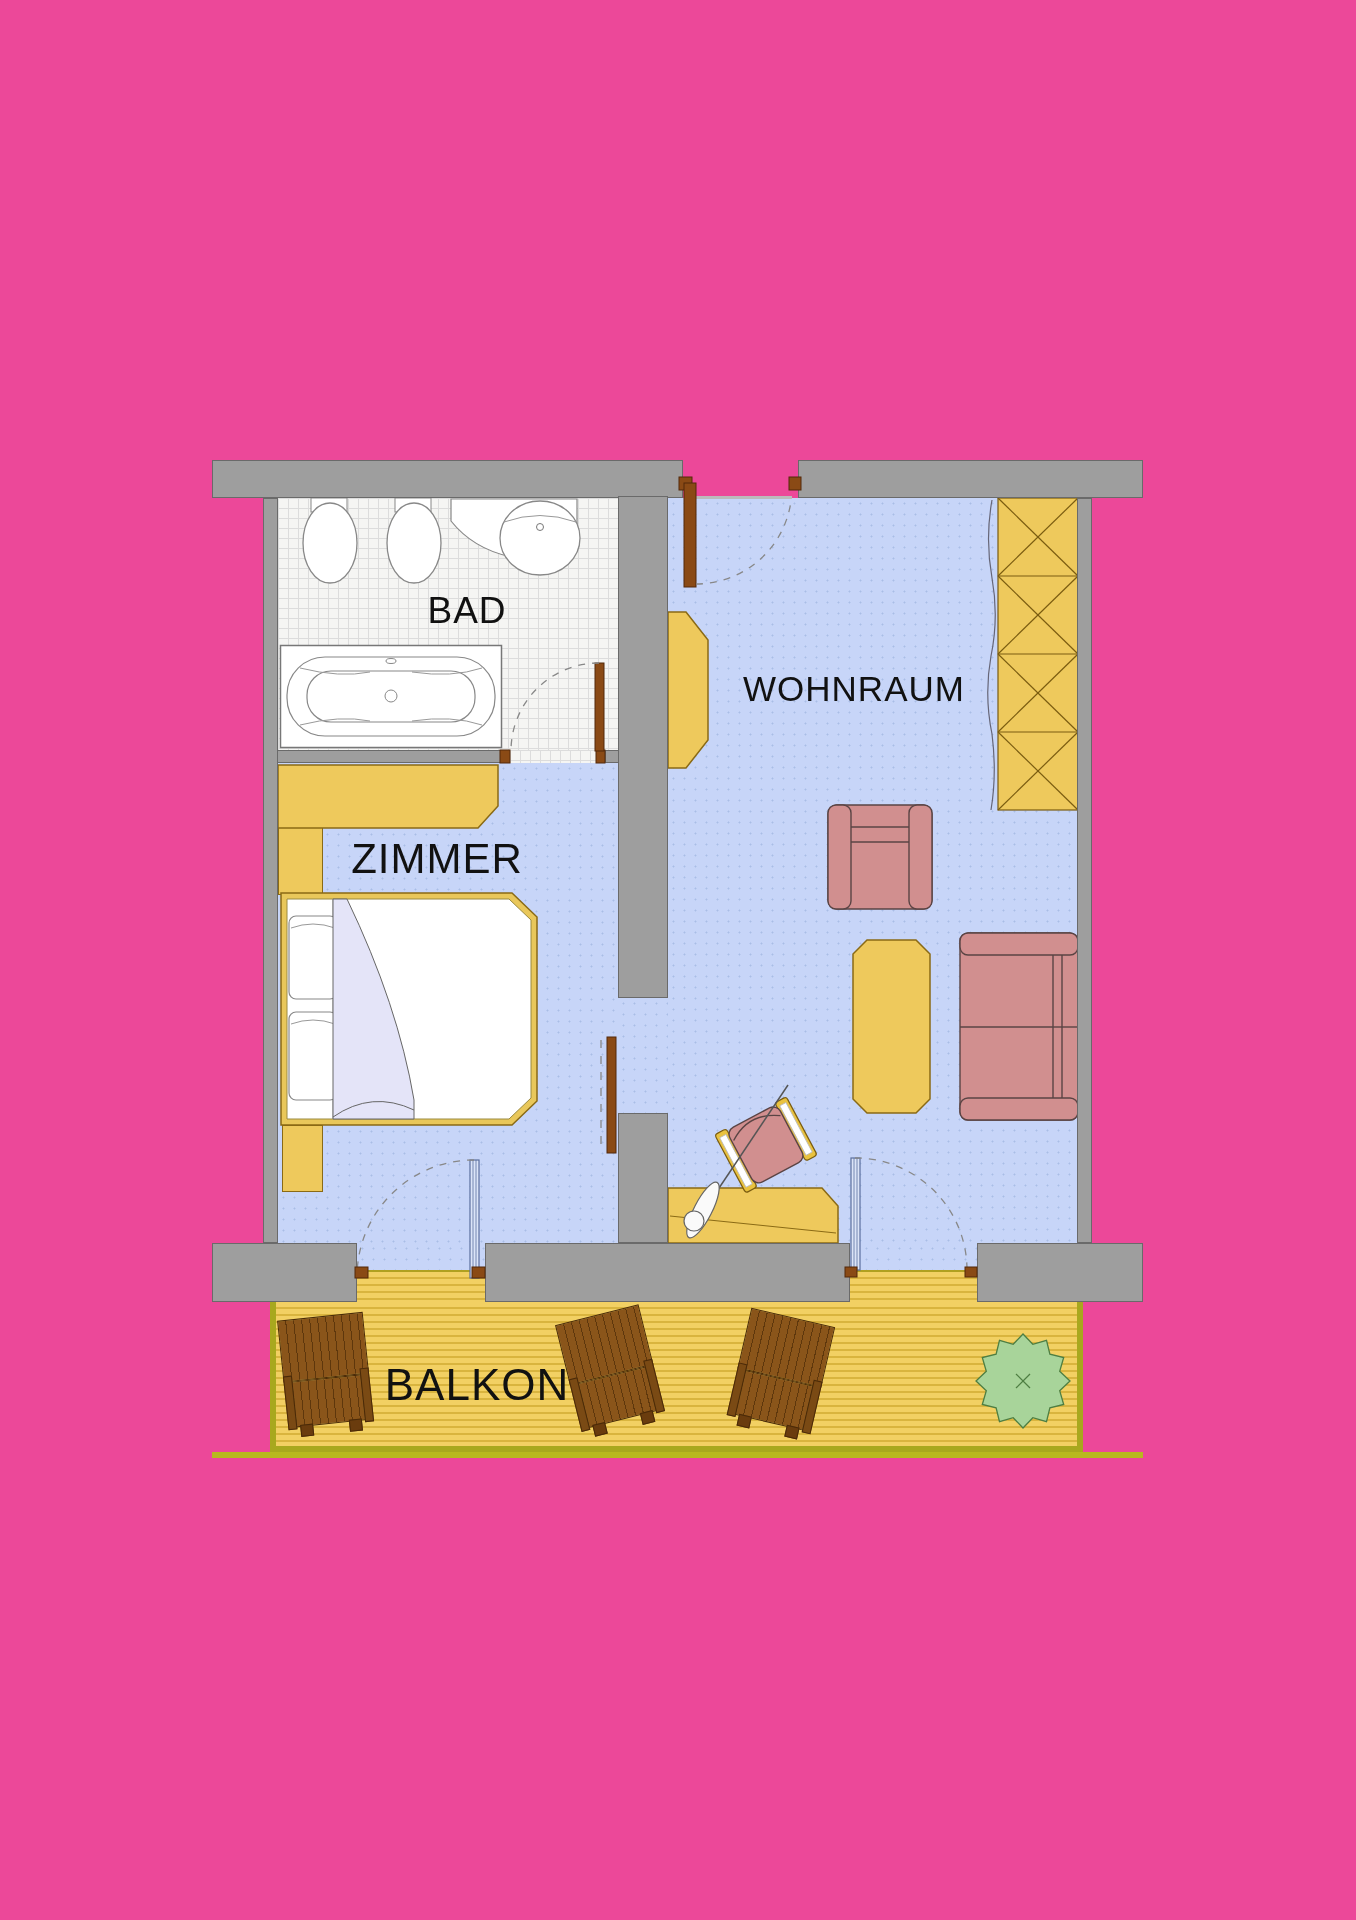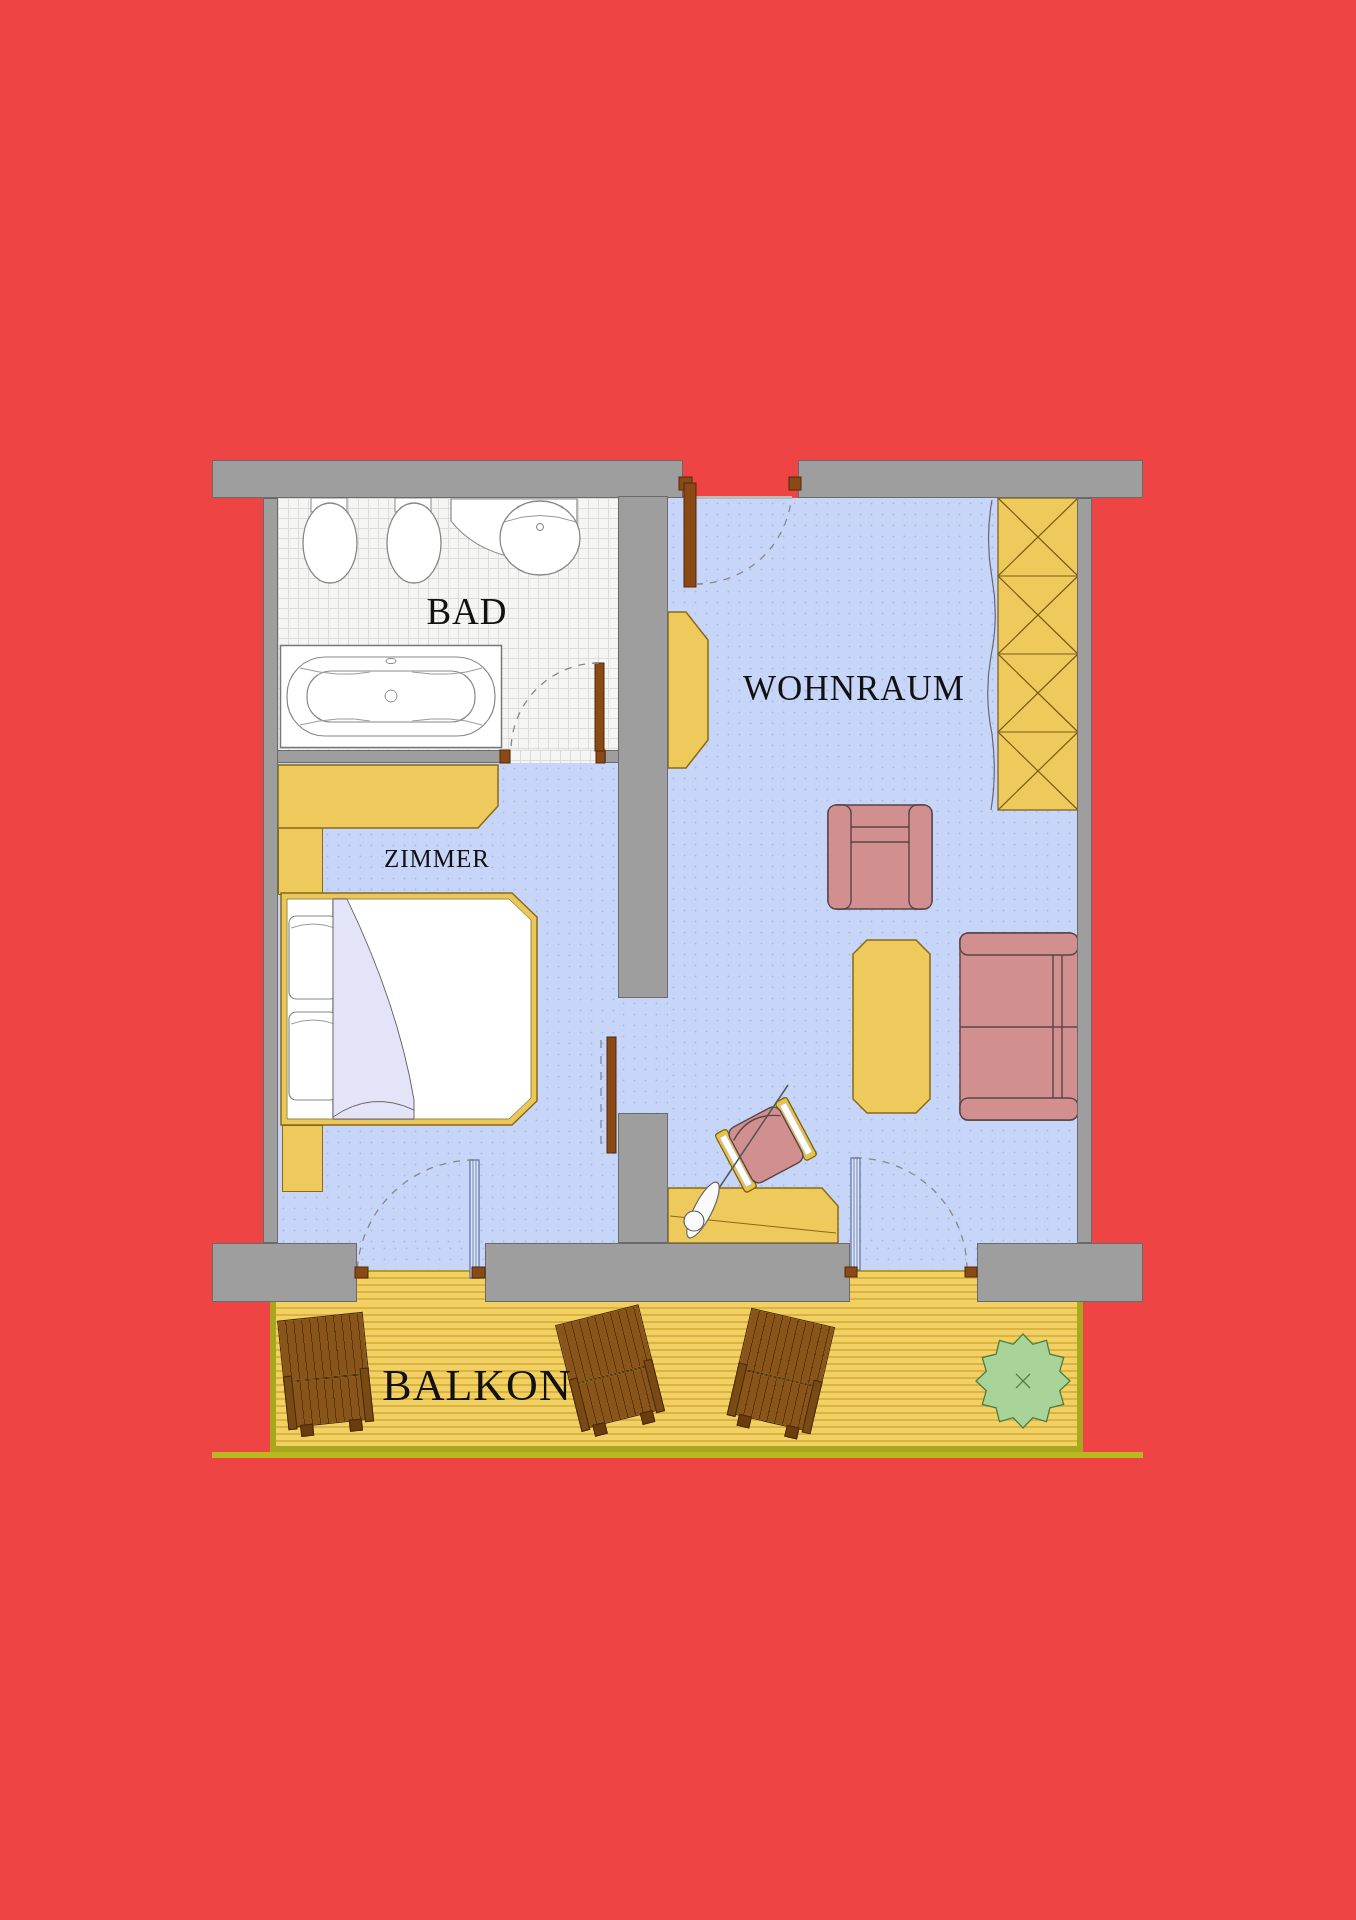--- a/index.html
+++ b/index.html
@@ -1,17 +1,17 @@
 <!DOCTYPE html>
 <html><head>
 <meta charset="utf-8">
 <style>
   html,body{margin:0;padding:0;background:#ffffff;}
-  .plan{position:relative;width:1356px;height:1920px;background:#ef4444;overflow:hidden;
-        font-family:Liberation Serif, serif;}
+  .plan{position:relative;width:1356px;height:1920px;background:#ec4899;overflow:hidden;
+        font-family:Liberation Sans, sans-serif;}
   .wall{position:absolute;background:#9e9e9e;border:1px solid #6a6a6a;box-sizing:border-box;z-index:40;}
   .floor-blue{position:absolute;background-color:#c7d5f8;
         background-image:radial-gradient(circle,#a9bde6 0.9px,rgba(0,0,0,0) 1.1px);
         background-size:11px 11px;z-index:10;}
   .floor-tile{position:absolute;background-color:#f5f5f3;
         background-image:linear-gradient(#dcdcdc 1px,rgba(0,0,0,0) 1px),
                          linear-gradient(90deg,#dcdcdc 1px,rgba(0,0,0,0) 1px);
         background-size:10px 10px;z-index:10;}
   .deck{position:absolute;background:repeating-linear-gradient(to bottom,#f2d063 0px,#f2d063 5px,#d9b43e 5px,#d9b43e 7px);
         box-sizing:border-box;z-index:10;}
@@ -238,17 +238,17 @@
       <rect x="851" y="1158" width="9" height="112" fill="#dbe4f8" stroke="#5a6f9e" stroke-width="1.2"></rect>
       <line x1="854" y1="1158" x2="854" y2="1270" stroke="#5a6f9e" stroke-width="0.8"></line>
       <line x1="857" y1="1158" x2="857" y2="1270" stroke="#5a6f9e" stroke-width="0.8"></line>
       <path d="M855,1158 A112,112 0 0 1 967,1270" fill="none" stroke="#888" stroke-width="1.3" stroke-dasharray="7 7"></path>
       <rect x="845" y="1267" width="12" height="10" fill="#8a4a15" stroke="#53290a"></rect>
       <rect x="965" y="1267" width="12" height="10" fill="#8a4a15" stroke="#53290a"></rect>
     </g>
   </svg>
 
   <div class="label" style="left:467px;top:611px;font-size:37px;">BAD</div>
-  <div class="label" style="left:437px;top:859px;font-size:25px;">ZIMMER</div>
+  <div class="label" style="left:437px;top:859px;font-size:42px;">ZIMMER</div>
   <div class="label" style="left:854px;top:689px;font-size:35px;">WOHNRAUM</div>
   <div class="label" style="left:477px;top:1385px;font-size:44px;">BALKON</div>
 
 </div>
 
 </body></html>

